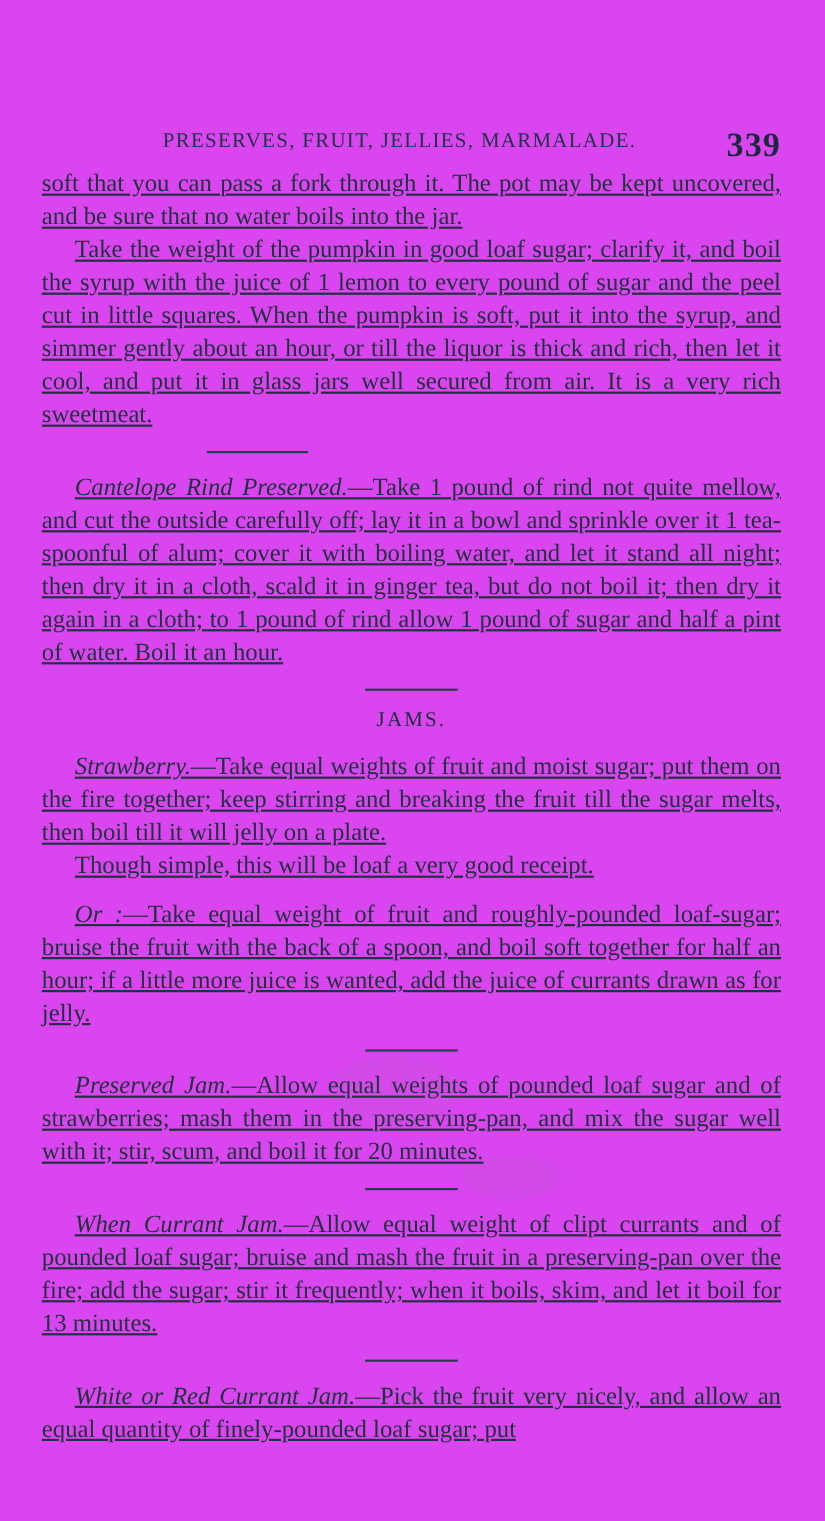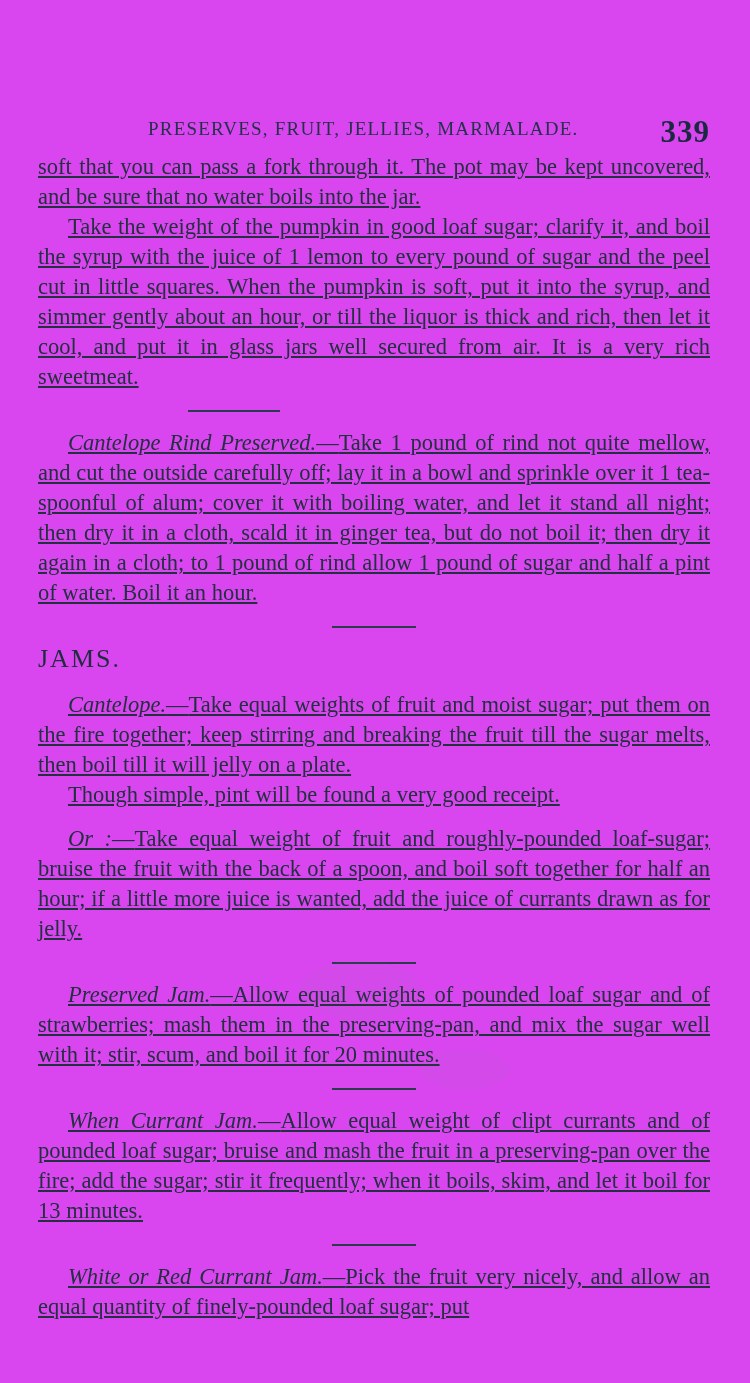--- a/index.html
+++ b/index.html
@@ -75,22 +75,22 @@
     margin: 18px auto 16px 150px;
   }
   .rule.center {
     margin-left: auto;
     margin-right: auto;
   }
   .rule.short {
     width: 84px;
   }
   .section-title {
-    text-align: left;
-    font-size: 26px;
+    text-align: center;
+    font-size: 19px;
     letter-spacing: 2px;
     margin: 10px 0 16px 0;
     color: #1f2d3f;
   }
   .run-in {
     font-style: italic;
   }
   .smudge {
     position: absolute;
     border-radius: 50%;
@@ -118,23 +118,23 @@
 
     <p class="indent">
       <span class="run-in">Cantelope Rind Preserved.</span><span>—</span><span>Take 1 pound of rind not quite mellow, and cut the outside carefully off; lay it in a bowl and sprinkle over it 1 tea-spoonful of alum; cover it with boiling water, and let it stand all night; then dry it in a cloth, scald it in ginger tea, but do not boil it; then dry it again in a cloth; to 1 pound of rind allow 1 pound of sugar and half a pint of water. Boil it an hour.</span>
     </p>
 
     <div class="rule center short"></div>
 
     <div class="section-title">JAMS.</div>
 
     <p class="indent">
-      <span class="run-in">Cantelope.</span><span>—</span><span>Take equal weights of fruit and moist sugar; put them on the fire together; keep stirring and breaking the fruit till the sugar melts, then boil till it will jelly on a plate.</span>
+      <span class="run-in">Strawberry.</span><span>—</span><span>Take equal weights of fruit and moist sugar; put them on the fire together; keep stirring and breaking the fruit till the sugar melts, then boil till it will jelly on a plate.</span>
     </p>
-    <p class="indent">Though simple, pint will be found a very good receipt.</p>
+    <p class="indent">Though simple, this will be loaf a very good receipt.</p>
 
     <div class="block-gap"></div>
 
     <p class="indent">
       <span class="run-in">Or :</span><span>—</span><span>Take equal weight of fruit and roughly-pounded loaf-sugar; bruise the fruit with the back of a spoon, and boil soft together for half an hour; if a little more juice is wanted, add the juice of currants drawn as for jelly.</span>
     </p>
 
     <div class="rule center short"></div>
 
     <p class="indent">

